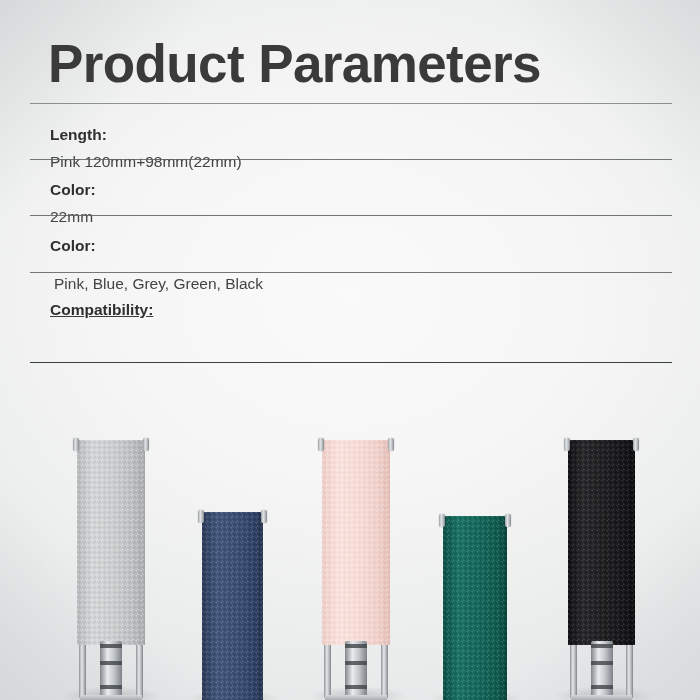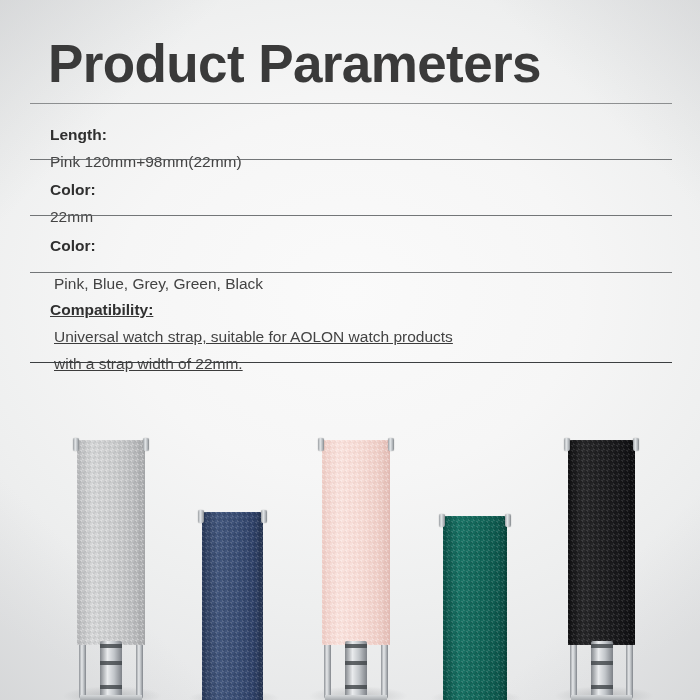--- a/index.html
+++ b/index.html
@@ -198,21 +198,20 @@
 
     <div class="spec-row" style="top:232px;gap:11px;">
       <span class="spec-label">Color:</span>
       <span class="spec-value" style="margin-left:4px;text-align:right;">Pink, Blue, Grey, Green, Black</span>
     </div>
 
     <div class="rule" style="top:272px;"></div>
 
     <div class="spec-row wrap" style="top:296px;text-decoration:underline;">
       <span class="spec-label">Compatibility:</span>
-      <span class="spec-value" style="margin-left:4px;">Universal watch strap, suitable for AOLON watch products with a strap width of 22mm.</span>
     </div>
 
     <div class="rule strong" style="top:362px;"></div>
   </div>
 
   <div>
 
     <div class="strap-shadow" style="left:62px;  top:686px; width:100px; height:20px;"></div>
     <div class="strap-shadow" style="left:188px; top:690px; width:92px;  height:16px;"></div>
     <div class="strap-shadow" style="left:308px; top:686px; width:100px; height:20px;"></div>

